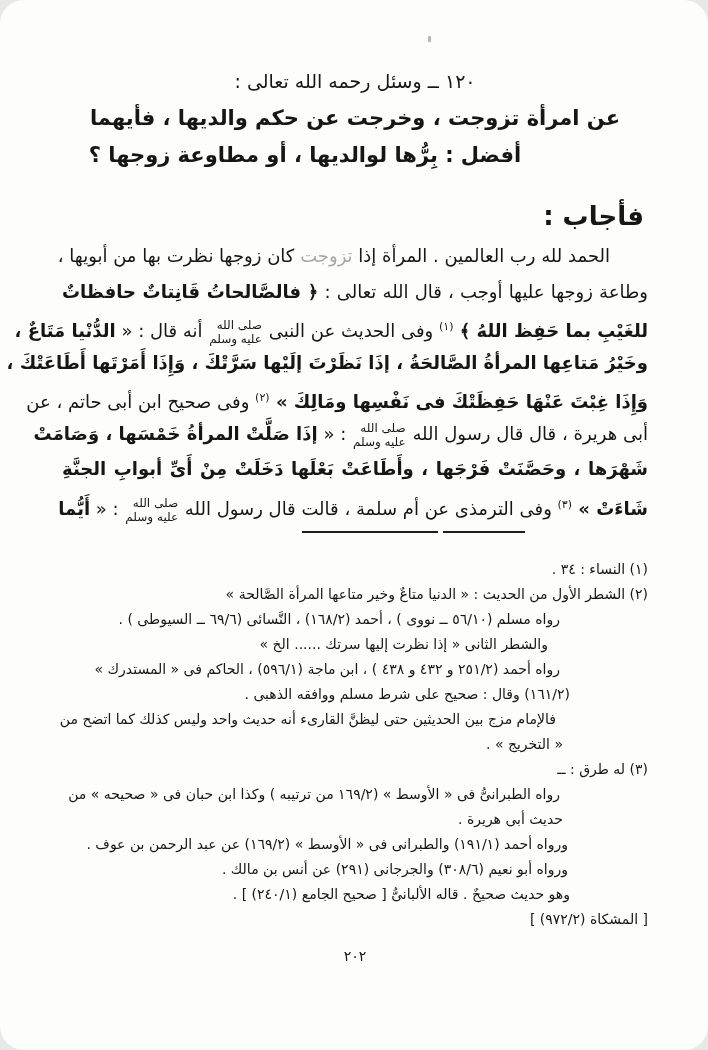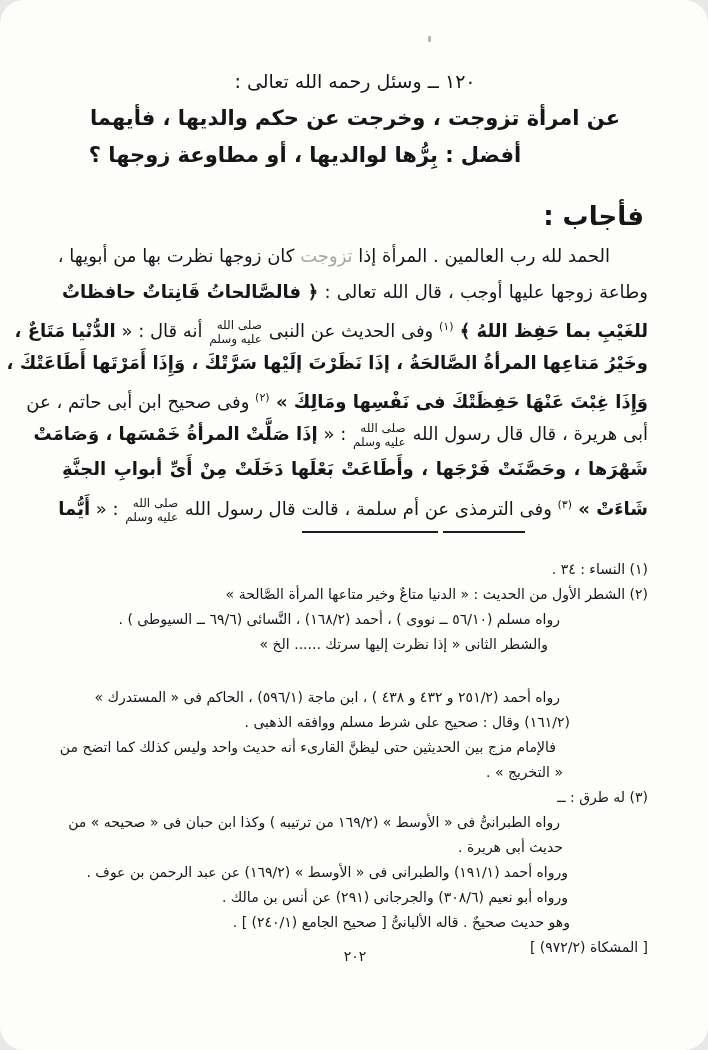--- a/index.html
+++ b/index.html
@@ -101,21 +101,21 @@
     <div class="fn-sep">
       <div class="seg seg1"></div>
       <div class="seg seg2"></div>
     </div>
 
     <div class="fn-block">
         <div class="fn-line">(١) النساء : ٣٤ .</div>
         <div class="fn-line">(٢) الشطر الأول من الحديث : « الدنيا متاعٌ وخير متاعها المرأة الصَّالحة »</div>
         <div class="fn-line" style="padding-right: 88px;">رواه مسلم (٥٦/١٠ ــ نووى ) ، أحمد (١٦٨/٢) ، النَّسائى (٦٩/٦ ــ السيوطى ) .</div>
         <div class="fn-line" style="padding-right: 100px;">والشطر الثانى « إذا نظرت إليها سرتك ...... الخ »</div>
-        <div class="fn-line" style="padding-right: 88px; margin-top: 28px;">رواه أحمد (٢٥١/٢ و ٤٣٢ و ٤٣٨ ) ، ابن ماجة (٥٩٦/١) ، الحاكم فى « المستدرك »</div>
+        <div class="fn-line" style="padding-right: 88px;">رواه أحمد (٢٥١/٢ و ٤٣٢ و ٤٣٨ ) ، ابن ماجة (٥٩٦/١) ، الحاكم فى « المستدرك »</div>
         <div class="fn-line" style="padding-right: 78px;">(١٦١/٢) وقال : صحيح على شرط مسلم ووافقه الذهبى .</div>
         <div class="fn-line" style="padding-right: 92px;">فالإمام مزج بين الحديثين حتى ليظنَّ القارىء أنه حديث واحد وليس كذلك كما اتضح من</div>
         <div class="fn-line" style="padding-right: 85px;">« التخريج » .</div>
         <div class="fn-line">(٣) له طرق : ــ</div>
         <div class="fn-line" style="padding-right: 88px;">رواه الطبرانىُّ فى « الأوسط » (١٦٩/٢ من ترتيبه ) وكذا ابن حبان فى « صحيحه » من</div>
         <div class="fn-line" style="padding-right: 85px;">حديث أبى هريرة .</div>
         <div class="fn-line" style="padding-right: 80px;">ورواه أحمد (١٩١/١) والطبرانى فى « الأوسط » (١٦٩/٢) عن عبد الرحمن بن عوف .</div>
         <div class="fn-line" style="padding-right: 80px; text-align: right;">ورواه أبو نعيم (٣٠٨/٦) والجرجانى (٢٩١) عن أنس بن مالك .</div>
         <div class="fn-line" style="padding-right: 78px;">وهو حديث صحيحٌ . قاله الألبانىُّ [ صحيح الجامع (٢٤٠/١) ] .</div>
         <div class="fn-line fn-left">[ المشكاة (٩٧٢/٢) ]</div>

